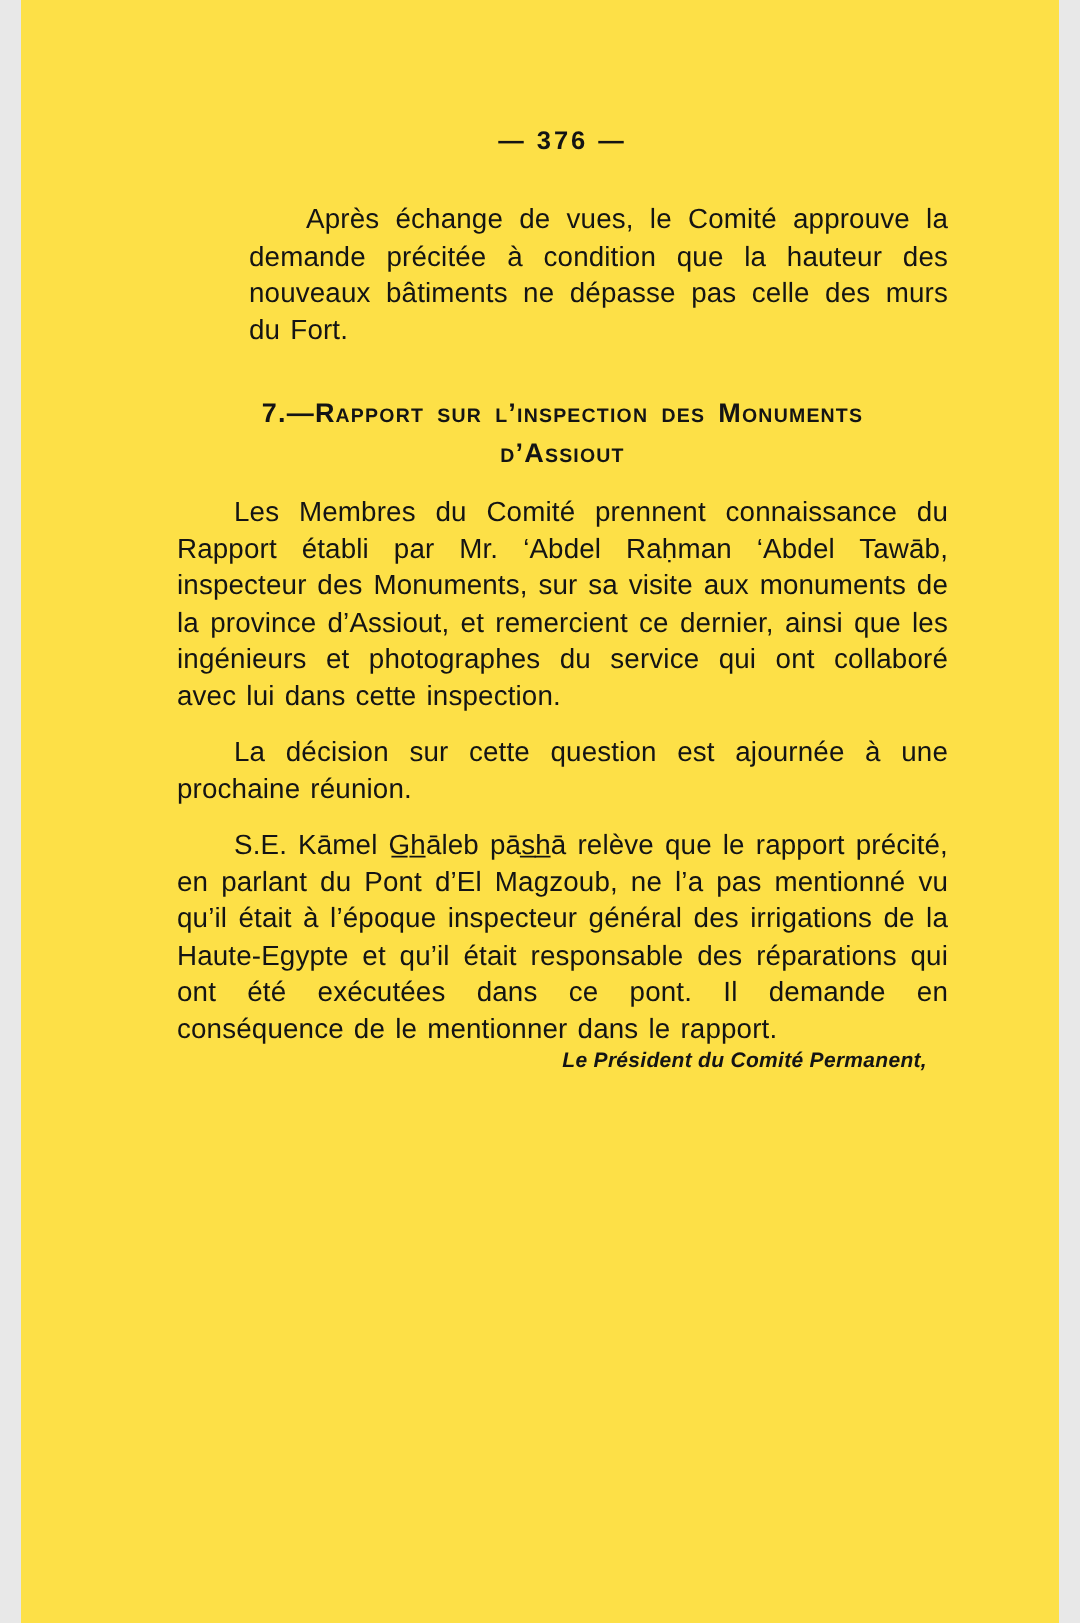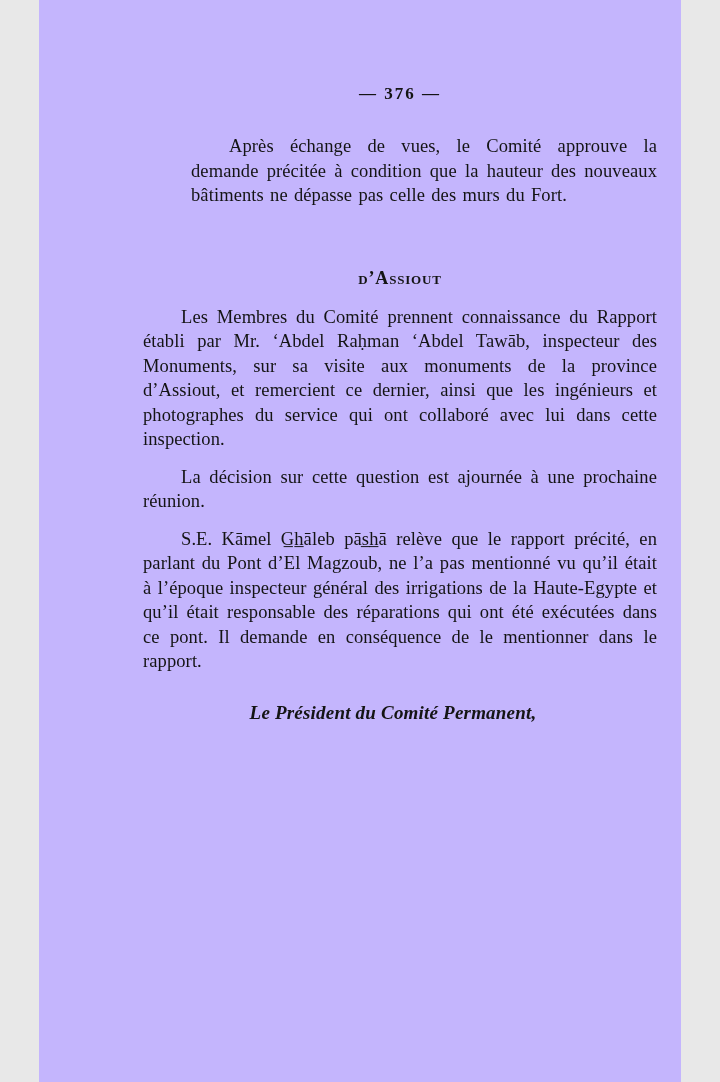--- a/index.html
+++ b/index.html
@@ -1,24 +1,24 @@
 <!DOCTYPE html>
 <html><head>
 <meta charset="utf-8">
 <style>
   * { margin: 0; padding: 0; box-sizing: border-box; }
   html, body { background: #e8e8e8; }
   .sheet {
     position: relative;
-    width: 642px;
+    width: 692px;
     height: 1082px;
     margin: 0 auto;
-    background: #c4b5fd;
+    background: #fde047;
     color: #141414;
-    font-family: Liberation Serif, serif;
+    font-family: Liberation Sans, sans-serif;
     overflow: hidden;
   }
   .content {
     position: absolute;
     top: 0;
     left: 104px;
     width: 514px;
   }
   .page-number {
     margin-top: 84px;
@@ -41,42 +41,41 @@
     margin-top: 30px;
     text-align: center;
     font-size: 18px;
     font-weight: 600;
     font-variant: small-caps;
     letter-spacing: 0.8px;
     word-spacing: 3px;
     line-height: 27px;
   }
   .signature {
-    margin-top: 28px;
-    text-align: center;
+    text-align: right;
     padding-right: 14px;
     font-style: italic;
     font-weight: 600;
-    font-size: 19px;
+    font-size: 14px;
     letter-spacing: 0.2px;
   }
 </style>
 </head>
 <body>
 
 <div class="sheet">
   <div class="content">
 
     <div class="page-number">— 376 —</div>
 
     <p class="para first">Après échange de vues, le Comité approuve la demande précitée à condition que la hauteur des nouveaux bâtiments ne dépasse pas celle des murs du Fort.</p>
 
 
     <h2 class="section-heading">
-      <br>
+      <span>7.—Rapport sur l’inspection des Monuments</span><br>
       <span>d’Assiout</span>
     </h2>
 
     <p class="para">Les Membres du Comité prennent connaissance du Rapport établi par Mr. ‘Abdel Raḥman ‘Abdel Tawāb, inspecteur des Monuments, sur sa visite aux monuments de la province d’Assiout, et remercient ce dernier, ainsi que les ingénieurs et photographes du service qui ont collaboré avec lui dans cette inspection.</p>
 
     <p class="para">La décision sur cette question est ajournée à une prochaine réunion.</p>
 
     <p class="para">S.E. Kāmel G̲h̲āleb pās̲h̲ā relève que le rapport précité, en parlant du Pont d’El Magzoub, ne l’a pas mentionné vu qu’il était à l’époque inspecteur général des irrigations de la Haute-Egypte et qu’il était responsable des réparations qui ont été exécutées dans ce pont.  Il demande en conséquence de le mentionner dans le rapport.</p>
 
     <p class="signature">Le Président du Comité Permanent,</p>

